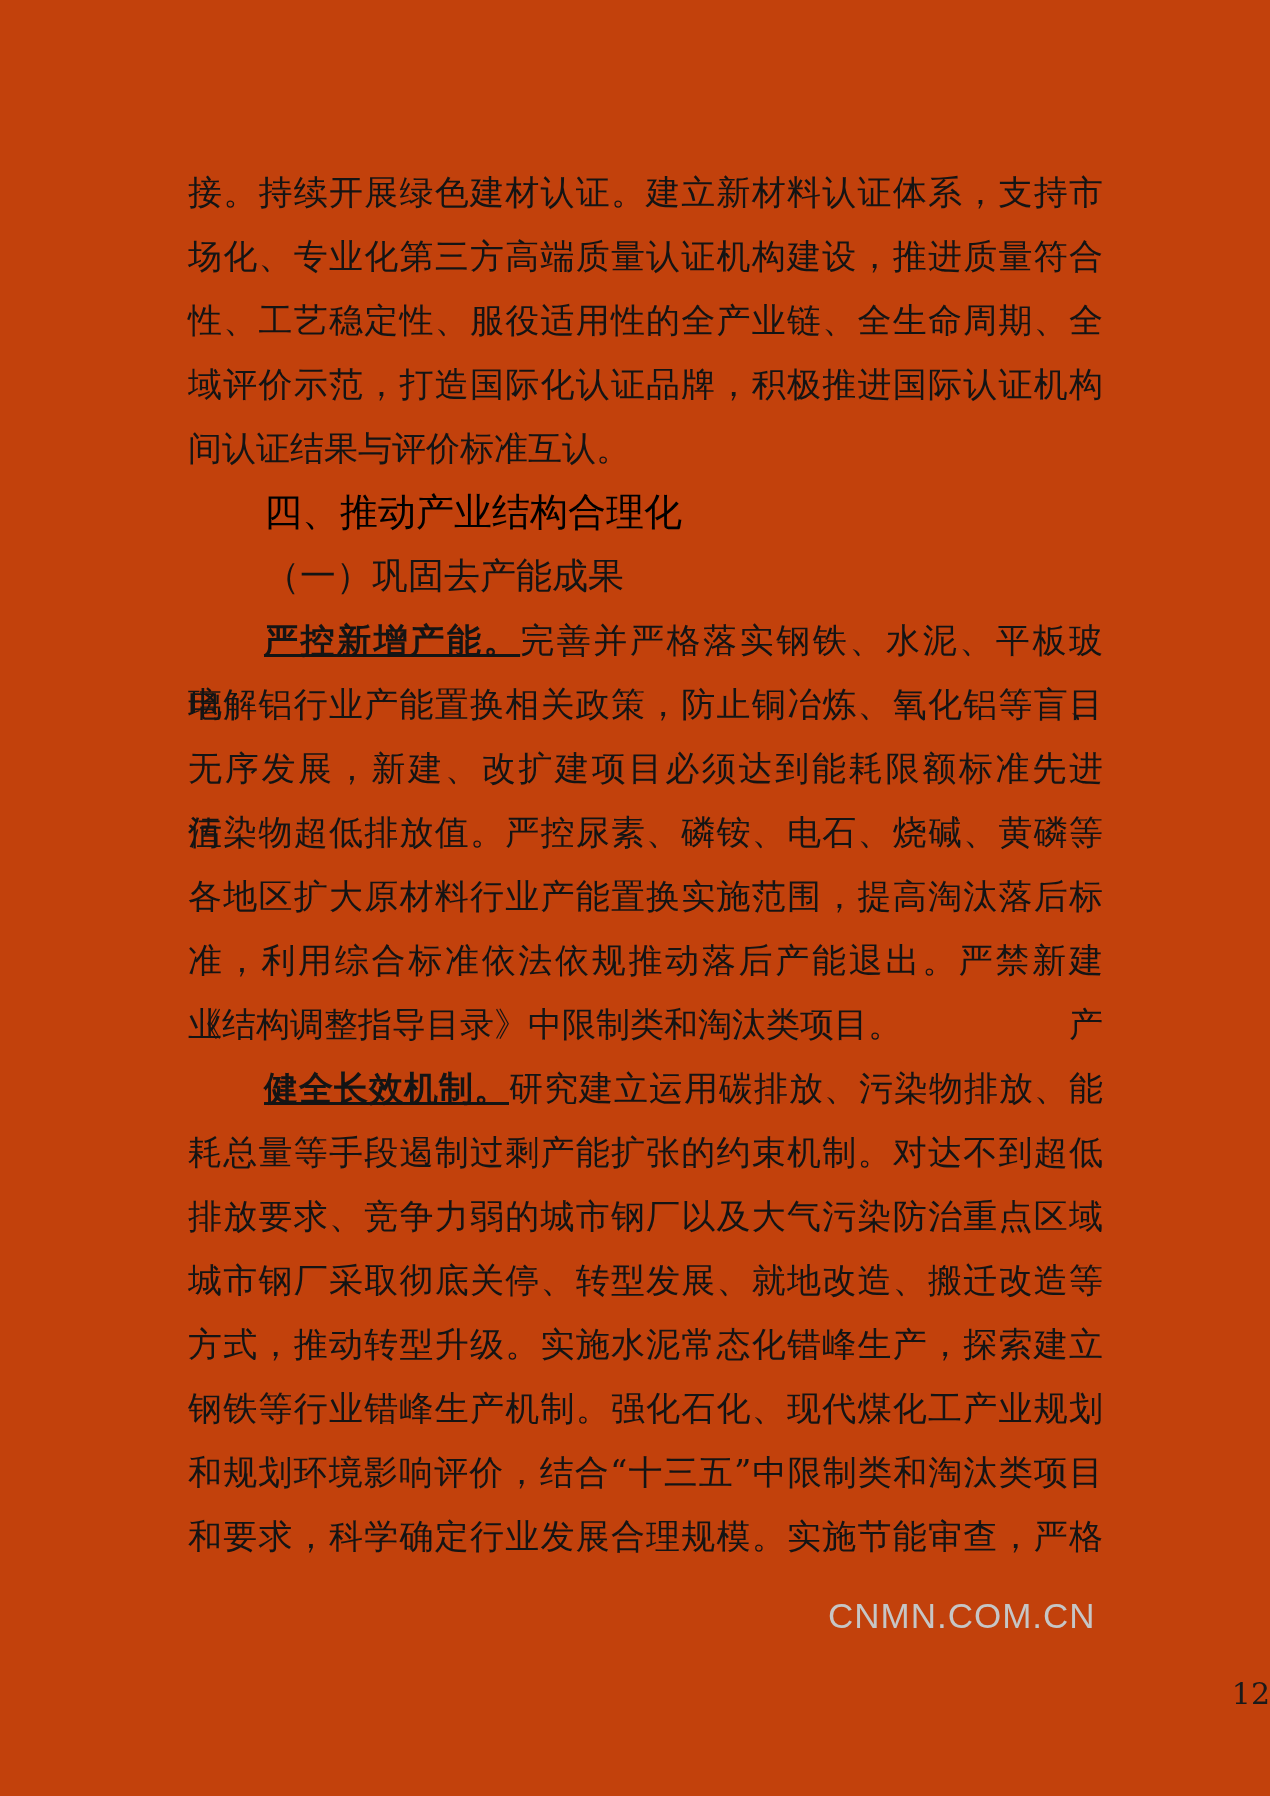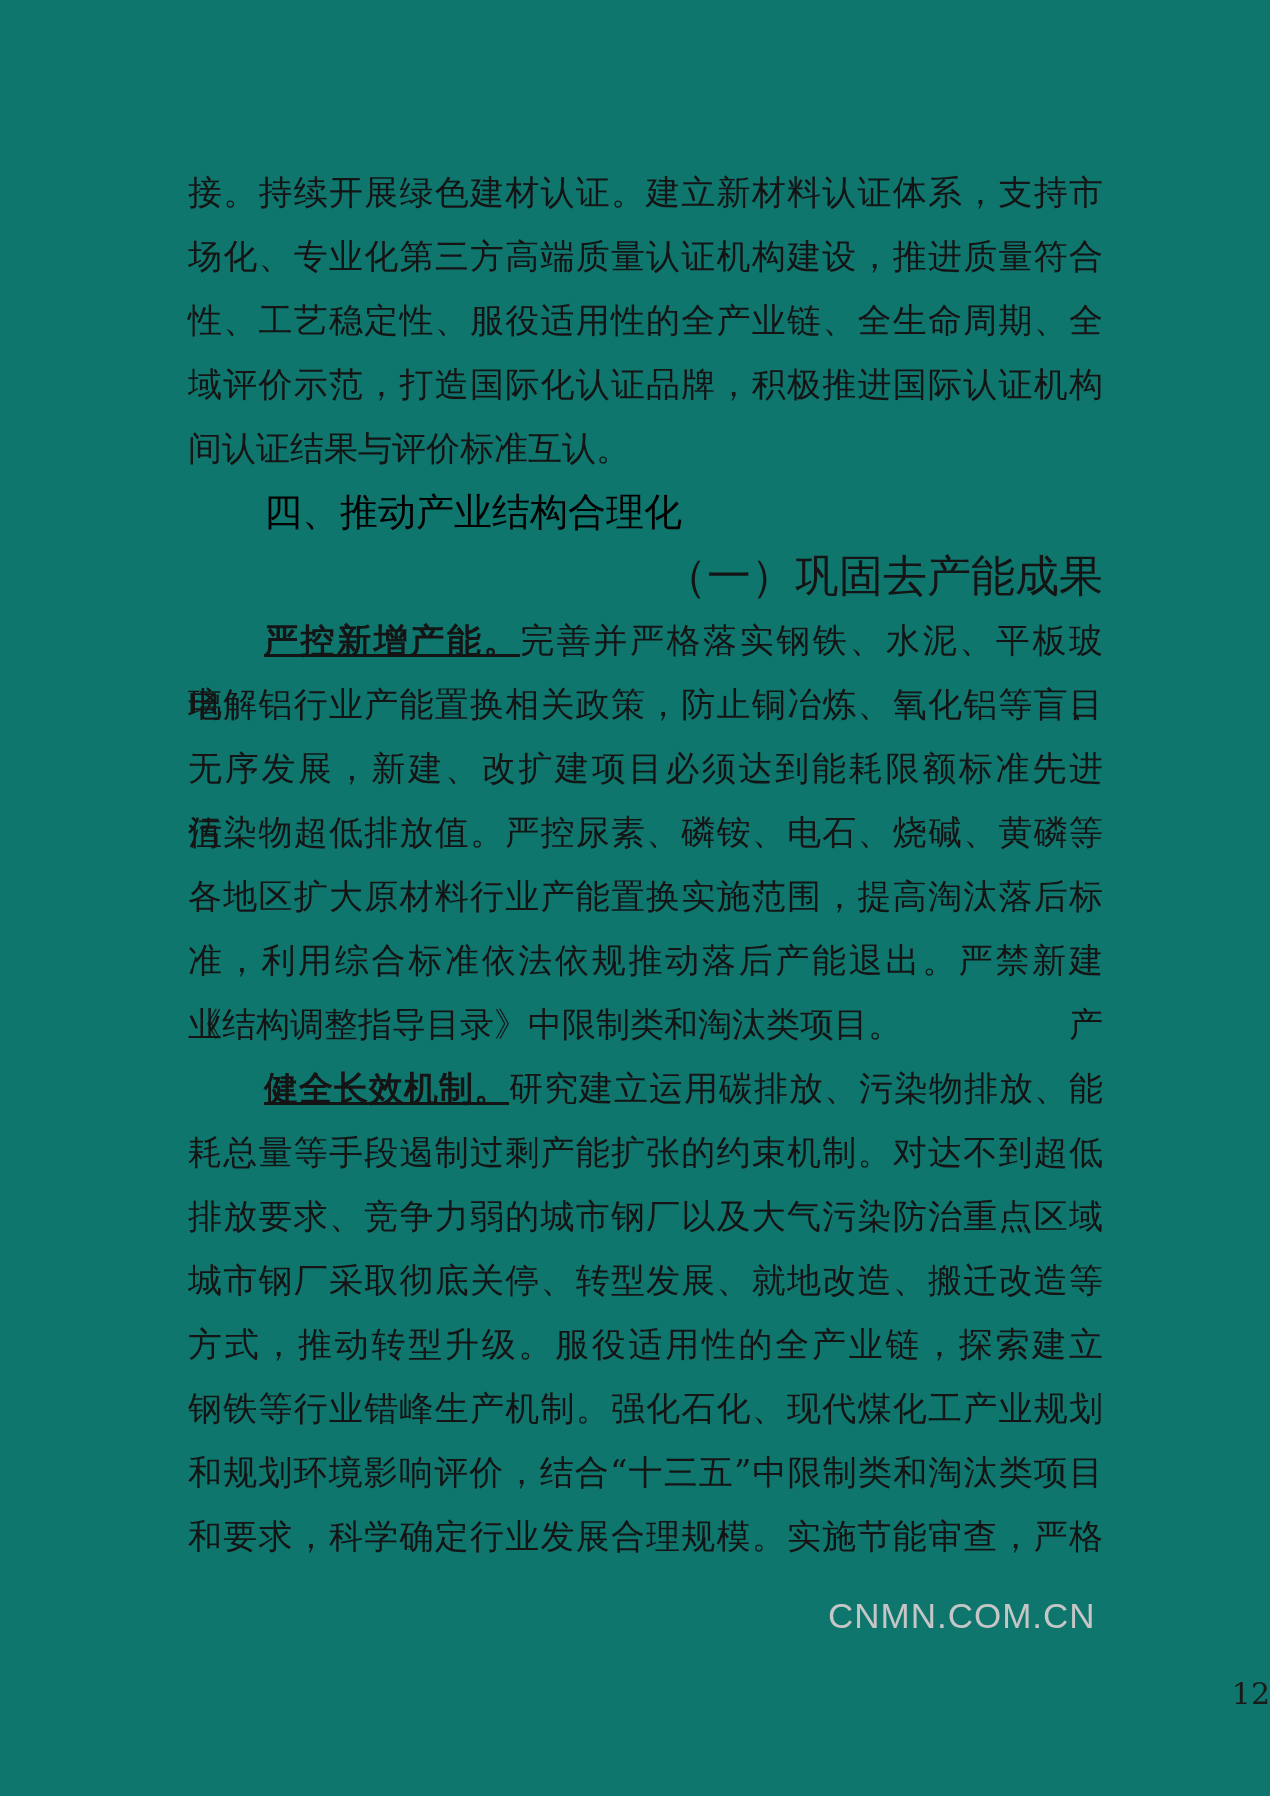--- a/index.html
+++ b/index.html
@@ -5,21 +5,21 @@
   html, body {
     margin: 0;
     padding: 0;
     background: #9a9a9a;
   }
   .page {
     position: relative;
     width: 1270px;
     height: 1796px;
     margin: 0 auto;
-    background: #0f766e;
+    background: #c2410c;
     overflow: hidden;
     font-family: "DejaVu Serif", "Liberation Serif", serif;
     color: #141414;
   }
   .doc {
     position: absolute;
     left: 188px;
     right: 167px;
     top: 160px;
   }
@@ -48,22 +48,21 @@
     font-weight: 700;
     text-decoration: underline;
   }
   .heading {
     font-family: "DejaVu Sans", "Liberation Sans", sans-serif;
     font-weight: 400;
     font-size: 38px;
     color: #000000;
   }
   .subheading {
-    font-size: 44px;
-    text-align: right;
+    font-size: 36px;
   }
   .watermark {
     position: absolute;
     left: 828px;
     top: 1596px;
     z-index: 5;
     font-family: "Liberation Sans", sans-serif;
     font-size: 35px;
     font-weight: 400;
     letter-spacing: 1px;
@@ -99,21 +98,21 @@
     <p class="ln j">无序发展，新建、改扩建项目必须达到能耗限额标准先进值、</p>
     <p class="ln j">污染物超低排放值。严控尿素、磷铵、电石、烧碱、黄磷等</p>
     <p class="ln j">各地区扩大原材料行业产能置换实施范围，提高淘汰落后标</p>
     <p class="ln j">准，利用综合标准依法依规推动落后产能退出。严禁新建《产</p>
     <p class="ln short">业结构调整指导目录》中限制类和淘汰类项目。</p>
 
     <p class="ln j indent"><span class="lead">健全长效机制。</span><span>研究建立运用碳排放、污染物排放、能</span></p>
     <p class="ln j">耗总量等手段遏制过剩产能扩张的约束机制。对达不到超低</p>
     <p class="ln j">排放要求、竞争力弱的城市钢厂以及大气污染防治重点区域</p>
     <p class="ln j">城市钢厂采取彻底关停、转型发展、就地改造、搬迁改造等</p>
-    <p class="ln j">方式，推动转型升级。服役适用性的全产业链，探索建立</p>
+    <p class="ln j">方式，推动转型升级。实施水泥常态化错峰生产，探索建立</p>
     <p class="ln j">钢铁等行业错峰生产机制。强化石化、现代煤化工产业规划</p>
     <p class="ln j">和规划环境影响评价，结合“十三五”中限制类和淘汰类项目</p>
     <p class="ln j">和要求，科学确定行业发展合理规模。实施节能审查，严格</p>
 
   </div>
 
   <div class="watermark">CNMN.COM.CN</div>
   <div class="page-number">12</div>
 </div>
 

